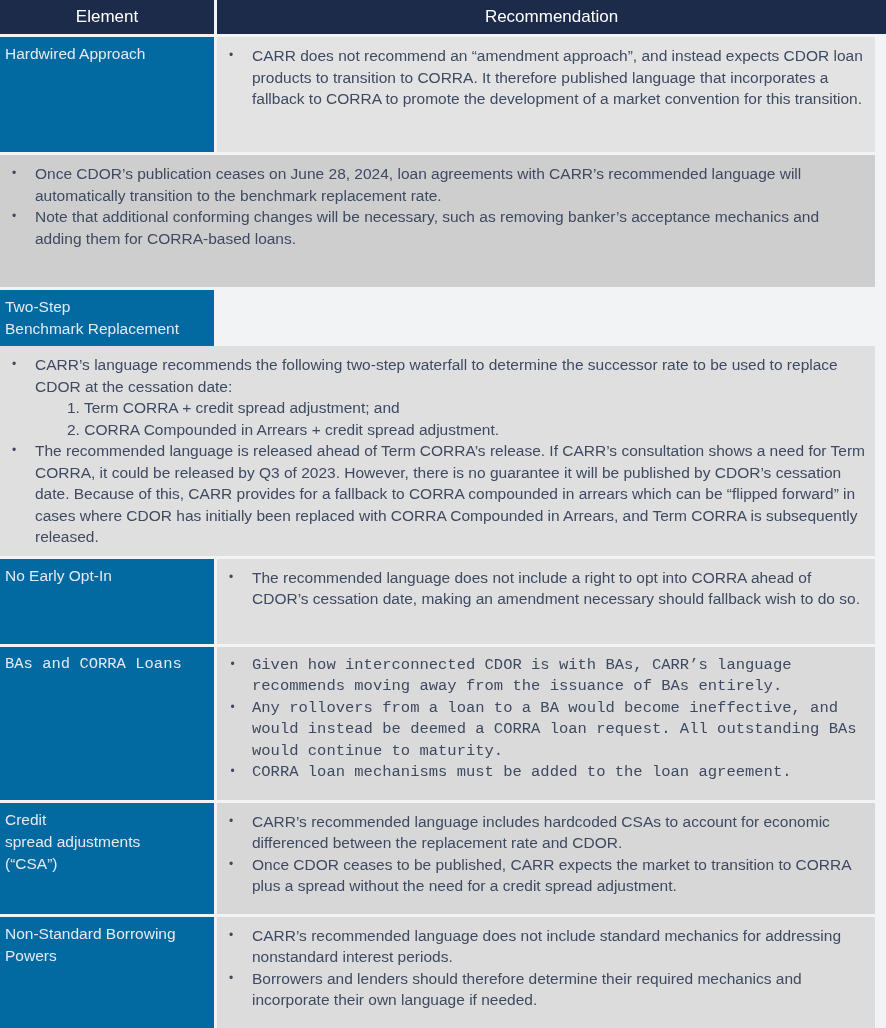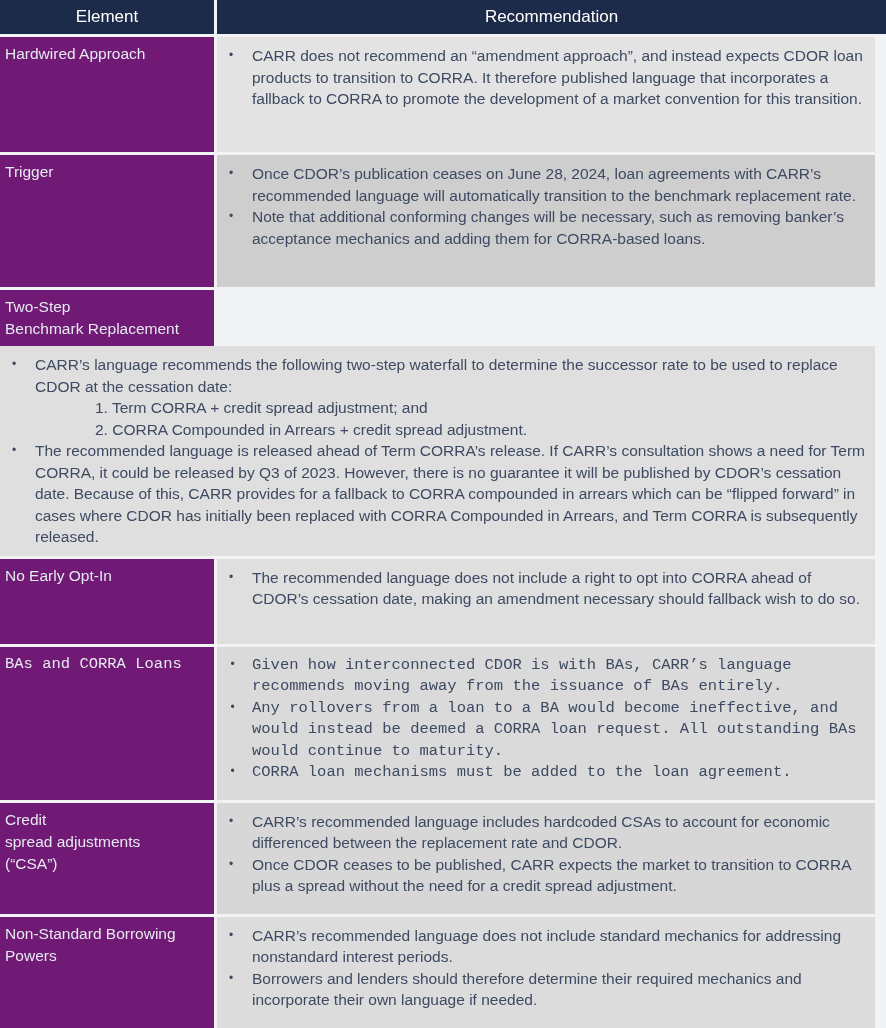--- a/index.html
+++ b/index.html
@@ -20,21 +20,21 @@
   }
   .row {
     display: flex;
     column-gap: 3px;
     flex: none;
   }
   .el-cell {
     width: 214px;
     flex: none;
     box-sizing: border-box;
-    background: #701a75;
+    background: #0369a1;
     color: #e6e9ef;
     font-size: 15.5px;
     line-height: 22px;
     padding: 6px 8px 6px 5px;
     white-space: pre-line;
   }
   .rec-cell {
     flex: 1;
     box-sizing: border-box;
     margin-right: 11px;
@@ -68,21 +68,21 @@
     padding: 8px 6px 8px 12px;
   }
   li.bullet { display: flex; }
   .dot {
     width: 23px;
     flex: none;
     font-size: 12px;
     line-height: 21.5px;
   }
   .btext-wrap { flex: 1; }
-  .sub-line { margin-left: 60px; }
+  .sub-line { margin-left: 32px; }
 </style>
 </head>
 <body>
 
 <div class="page">
   <div class="row header-row">
     <div class="el-cell">Element</div>
     <div class="rec-cell">Recommendation</div>
   </div>
   <div id="rows">
@@ -92,21 +92,20 @@
       <ul class="bullets">
             <li class="bullet">
               <span class="dot">•</span>
               <span class="btext-wrap"><span>CARR does not recommend an “amendment approach”, and instead expects CDOR loan products to transition to CORRA. It therefore published language that incorporates a fallback to CORRA to promote the development of a market convention for this transition.</span></span>
             </li>
           </ul>
     </div>
   </div>
 
   <div class="row body-row">
-    <div class="el-cell">Trigger</div>
     <div class="rec-cell" style="background: rgb(206, 206, 206);">
       <ul class="bullets">
             <li class="bullet">
               <span class="dot">•</span>
               <span class="btext-wrap"><span>Once CDOR’s publication ceases on June 28, 2024, loan agreements with CARR’s recommended language will automatically transition to the benchmark replacement rate.</span></span>
             </li>
             <li class="bullet">
               <span class="dot">•</span>
               <span class="btext-wrap"><span>Note that additional conforming changes will be necessary, such as removing banker’s acceptance mechanics and adding them for CORRA-based loans.</span></span>
             </li>

